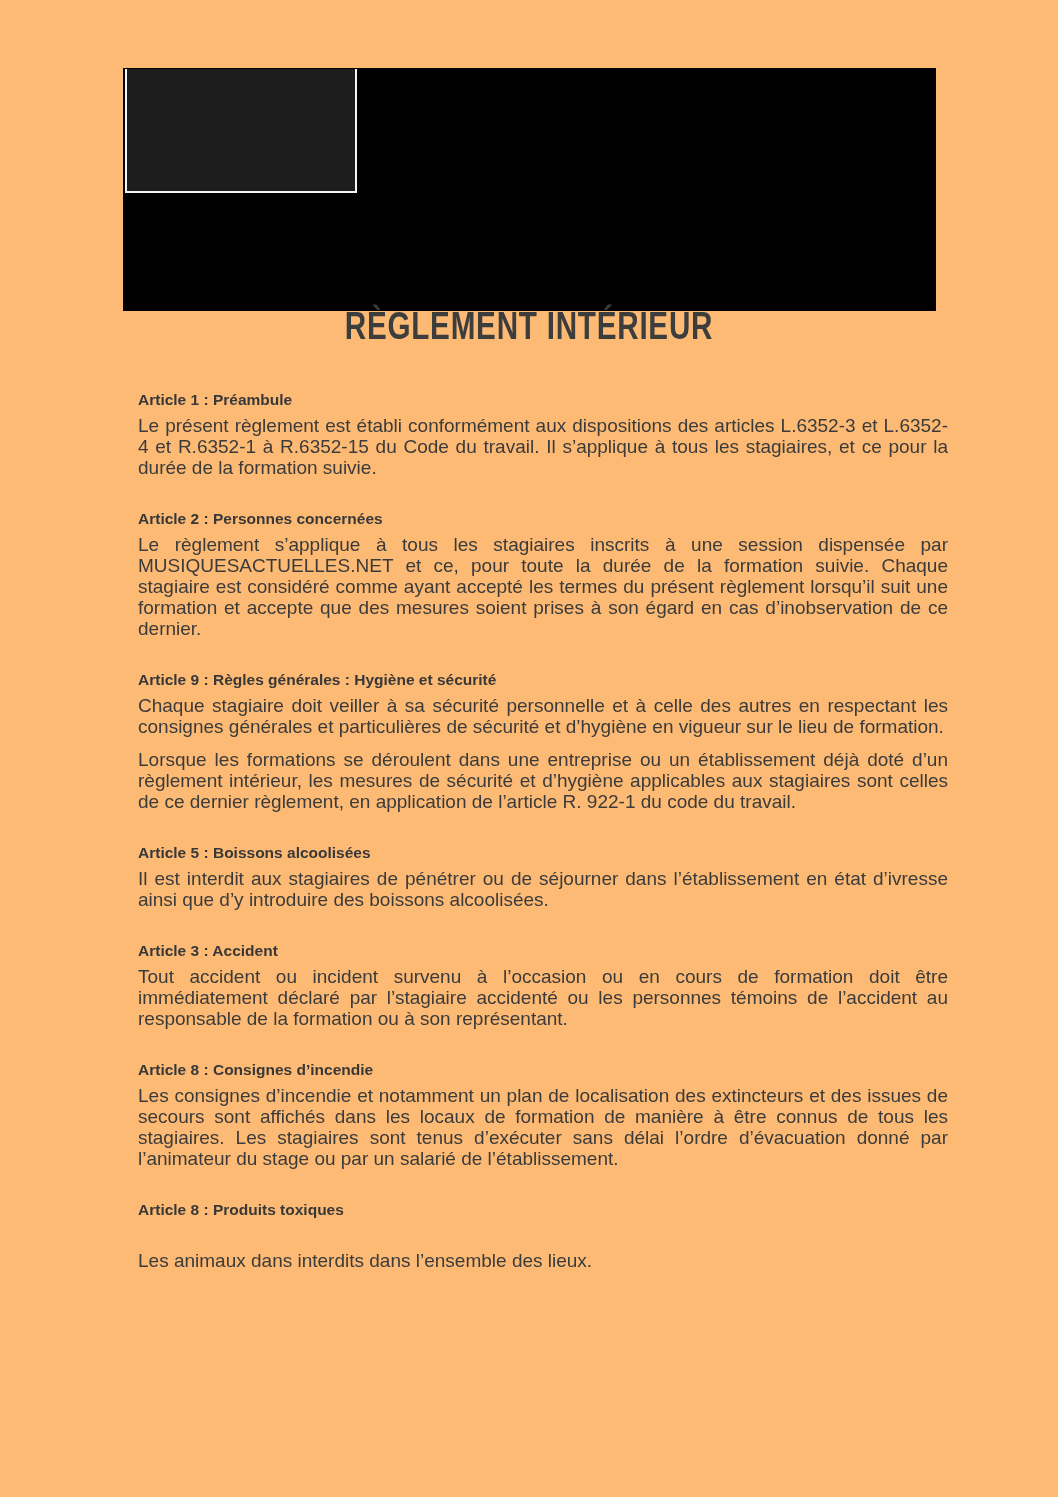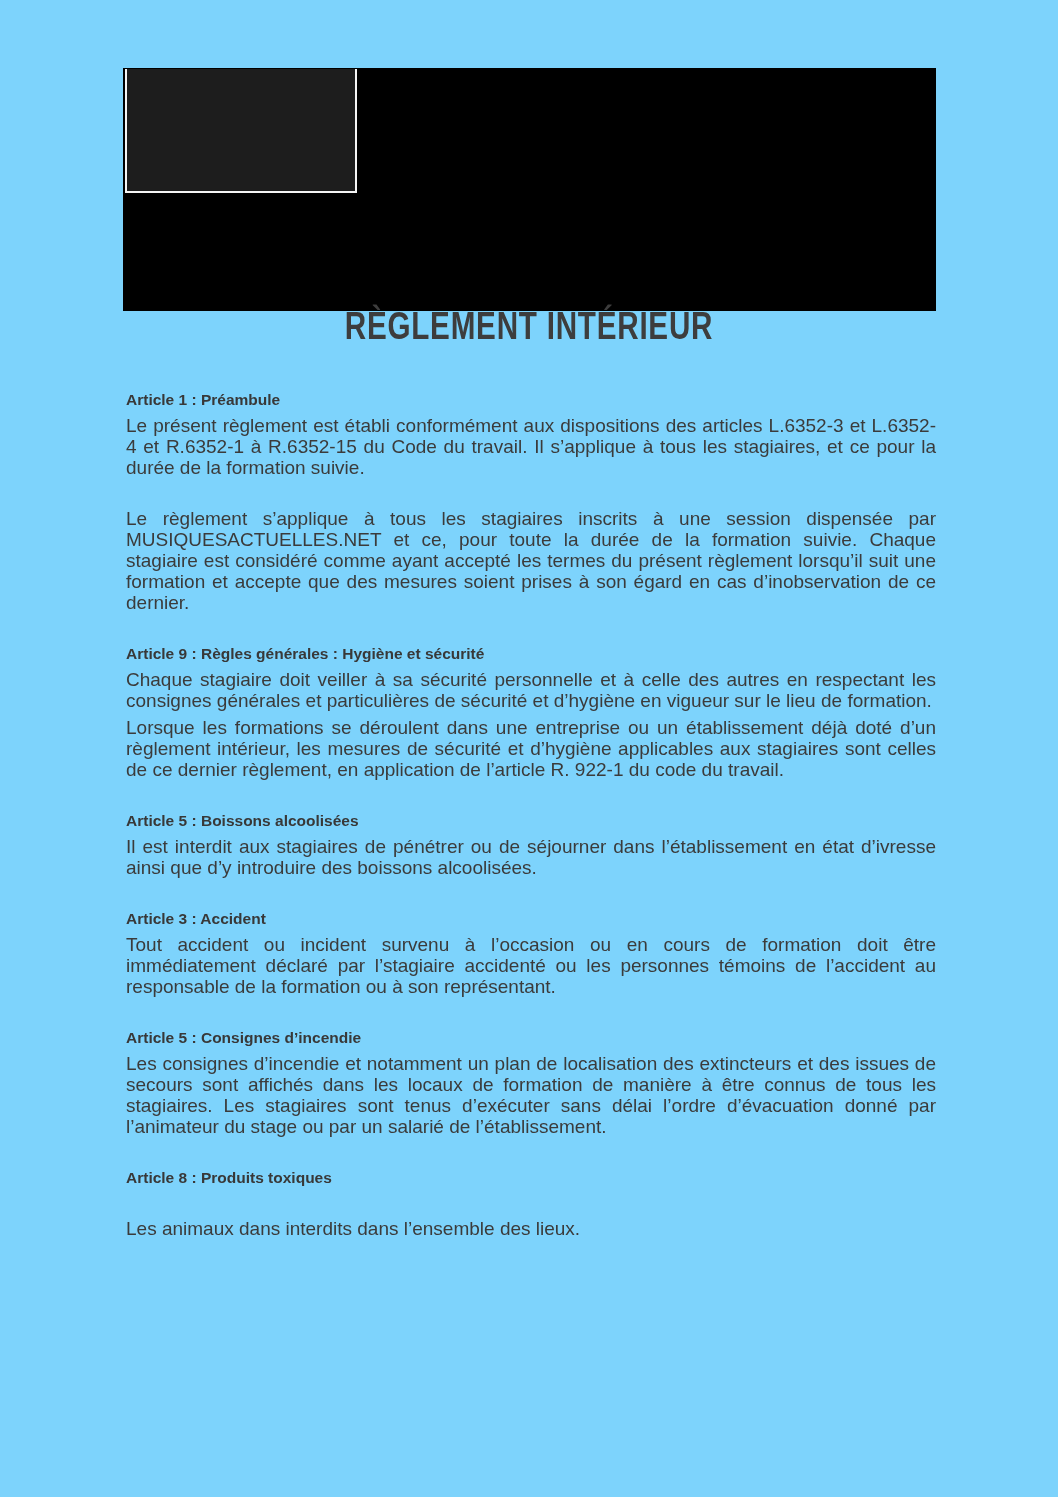--- a/index.html
+++ b/index.html
@@ -4,21 +4,21 @@
 <style>
   html, body {
     margin: 0;
     padding: 0;
     background: #ffffff;
   }
   .page {
     position: relative;
     width: 1058px;
     height: 1497px;
-    background: #7dd3fc;
+    background: #fdba74;
     font-family: "Liberation Sans", sans-serif;
     overflow: hidden;
   }
   .header-banner {
     position: absolute;
     left: 123px;
     top: 68px;
     width: 813px;
     height: 243px;
     background: #000000;
@@ -45,21 +45,21 @@
     line-height: 44px;
     font-weight: bold;
     color: #3d3d3d;
     transform: scaleX(0.76);
     transform-origin: 50% 50%;
     white-space: nowrap;
     letter-spacing: 1px;
   }
   .content {
     position: absolute;
-    left: 126px;
+    left: 138px;
     top: 389px;
     width: 810px;
     color: #3b3b3b;
   }
   .article {
     margin: 0 0 30px 0;
   }
   .article h2 {
     margin: 0 0 5px 0;
     font-size: 15.5px;
@@ -68,21 +68,21 @@
     color: #383838;
   }
   .article p {
     margin: 0;
     font-size: 19px;
     line-height: 21px;
     text-align: justify;
     color: #3b3b3b;
   }
   .article p + p {
-    margin-top: 6px;
+    margin-top: 12px;
   }
 </style>
 </head>
 <body>
 
 <div class="page">
 
   <div class="header-banner">
     <div class="logo-box"></div>
   </div>
@@ -90,20 +90,21 @@
   <h1 class="doc-title">RÈGLEMENT INTÉRIEUR</h1>
 
   <main class="content">
 
     <section class="article">
       <h2>Article 1 : Préambule</h2>
       <p>Le présent règlement est établi conformément aux dispositions des articles L.6352-3 et L.6352-4 et R.6352-1 à R.6352-15 du Code du travail. Il s’applique à tous les stagiaires, et ce pour la durée de la formation suivie.</p>
     </section>
 
     <section class="article">
+      <h2>Article 2 : Personnes concernées</h2>
       <p>Le règlement s’applique à tous les stagiaires inscrits à une session dispensée par MUSIQUESACTUELLES.NET et ce, pour toute la durée de la formation suivie. Chaque stagiaire est considéré comme ayant accepté les termes du présent règlement lorsqu’il suit une formation et accepte que des mesures soient prises à son égard en cas d’inobservation de ce dernier.</p>
     </section>
 
     <section class="article">
       <h2>Article 9 : Règles générales : Hygiène et sécurité</h2>
       <p>Chaque stagiaire doit veiller à sa sécurité personnelle et à celle des autres en respectant les consignes générales et particulières de sécurité et d’hygiène en vigueur sur le lieu de formation.</p>
       <p>Lorsque les formations se déroulent dans une entreprise ou un établissement déjà doté d’un règlement intérieur, les mesures de sécurité et d’hygiène applicables aux stagiaires sont celles de ce dernier règlement, en application de l’article R. 922-1 du code du travail.</p>
     </section>
 
 
@@ -111,21 +112,21 @@
       <h2>Article 5 : Boissons alcoolisées</h2>
       <p>Il est interdit aux stagiaires de pénétrer ou de séjourner dans l’établissement en état d’ivresse ainsi que d’y introduire des boissons alcoolisées.</p>
     </section>
 
     <section class="article">
       <h2>Article 3 : Accident</h2>
       <p>Tout accident ou incident survenu à l’occasion ou en cours de formation doit être immédiatement déclaré par l’stagiaire accidenté ou les personnes témoins de l’accident au responsable de la formation ou à son représentant.</p>
     </section>
 
     <section class="article">
-      <h2>Article 5 : Consignes d’incendie</h2>
+      <h2>Article 8 : Consignes d’incendie</h2>
       <p>Les consignes d’incendie et notamment un plan de localisation des extincteurs et des issues de secours sont affichés dans les locaux de formation de manière à être connus de tous les stagiaires. Les stagiaires sont tenus d’exécuter sans délai l’ordre d’évacuation donné par l’animateur du stage ou par un salarié de l’établissement.</p>
     </section>
 
     <section class="article">
       <h2>Article 8 : Produits toxiques</h2>
     </section>
 
     <section class="article">
       <p>Les animaux dans interdits dans l’ensemble des lieux.</p>
     </section>

